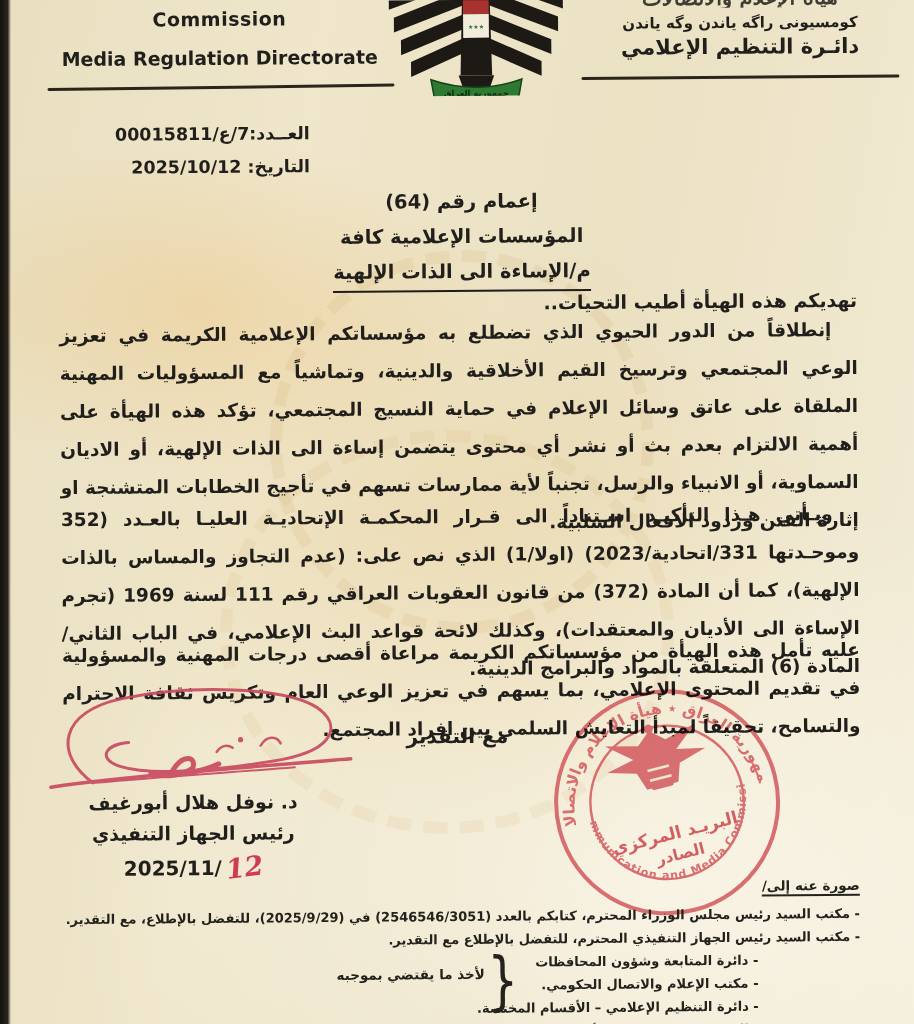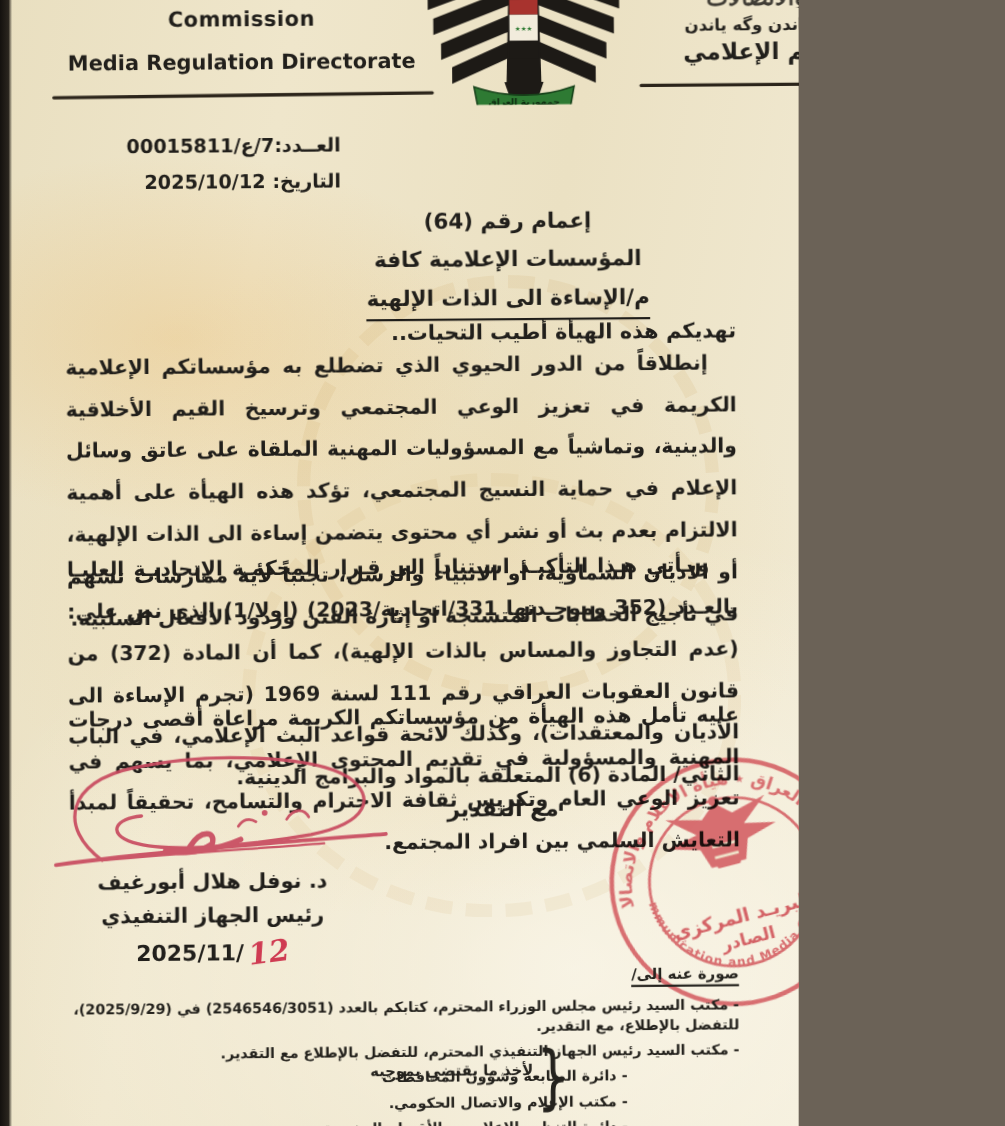--- a/index.html
+++ b/index.html
@@ -1,16 +1,16 @@
 <!DOCTYPE html>
 <html lang="ar"><head>
 <meta charset="utf-8">
 <style>
   html,body{margin:0;padding:0;background:#6b6257;}
-  #page{position:relative;width:726px;height:1024px;overflow:hidden;
+  #page{position:relative;width:914px;height:1024px;overflow:hidden;
     font-family:"DejaVu Sans",sans-serif;color:#211f1b;
     background:
       radial-gradient(ellipse 420px 240px at 22% 30%, rgba(233,180,93,0.30), transparent 70%),
       radial-gradient(ellipse 520px 420px at 50% 52%, rgba(233,196,122,0.22), transparent 72%),
       radial-gradient(ellipse 760px 520px at 72% 86%, rgba(255,253,246,0.60), transparent 78%),
       linear-gradient(100deg,#e9dfc0,#efe6cb 30%,#ebe1c3 60%,#f2ebd5);}
   .edge-strip{position:absolute;left:0;top:0;width:11px;height:1024px;
     background:linear-gradient(90deg,#14110e,#2a251e 70%,rgba(40,35,28,0));}
   .wm-circle{position:absolute;border:12px dashed rgba(198,152,82,0.12);border-radius:50%;}
   .tilt{position:absolute;inset:0;transform:rotate(-0.45deg);transform-origin:50% 40%;}

